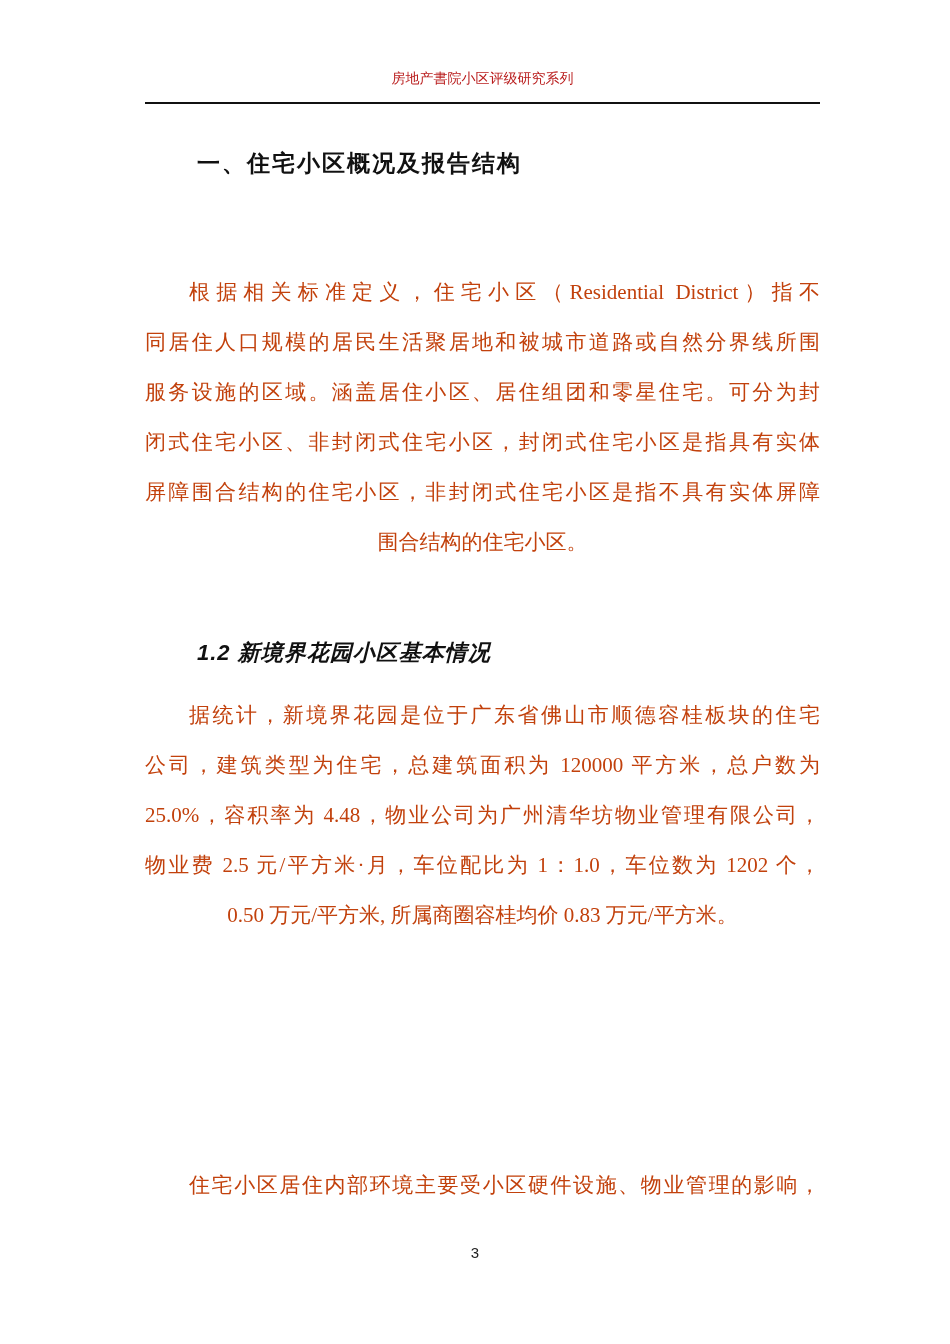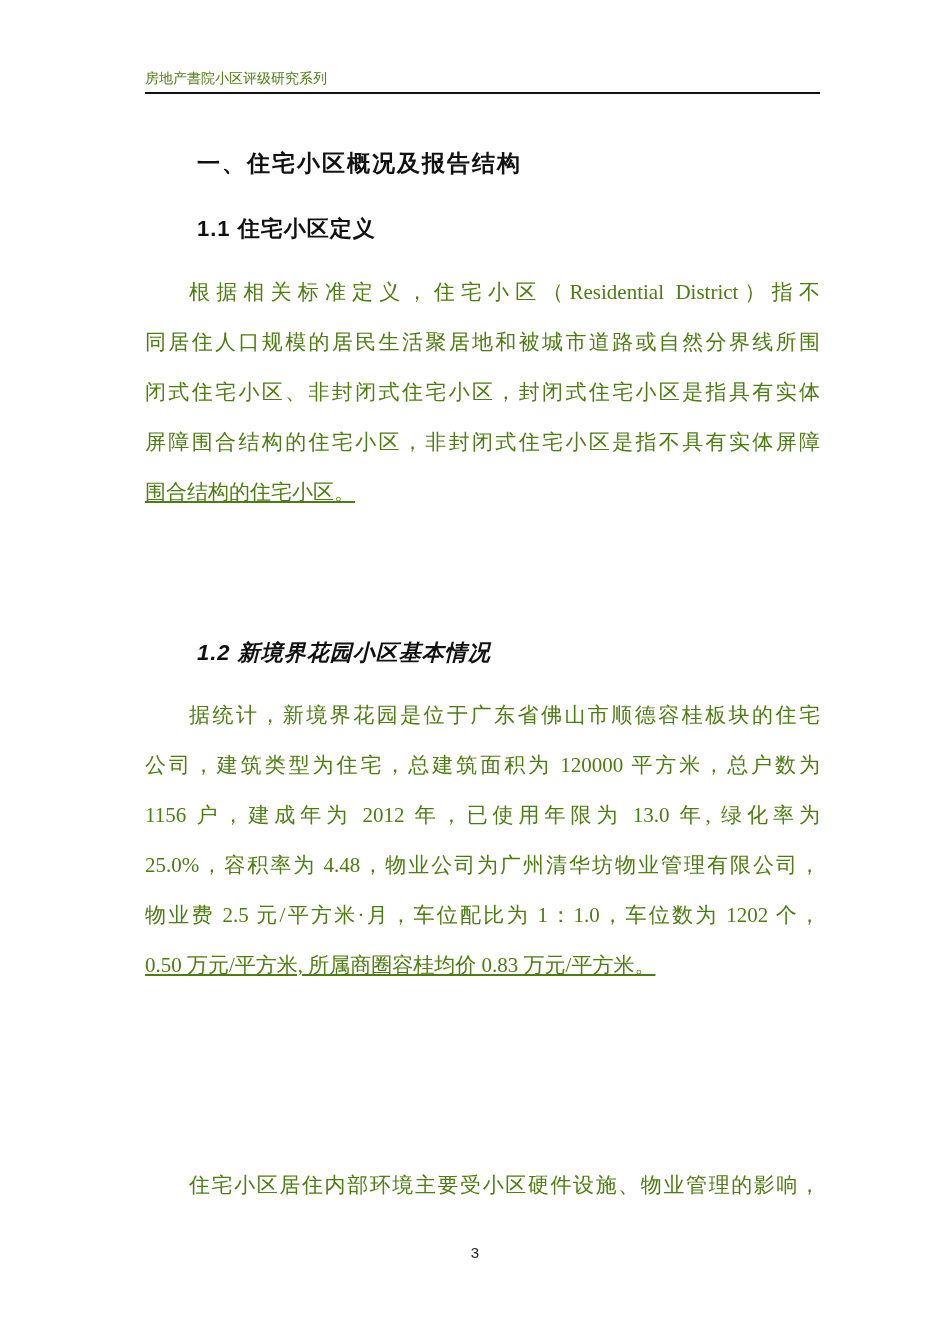--- a/index.html
+++ b/index.html
@@ -19,26 +19,26 @@
     background: #ffffff;
     overflow: hidden;
   }
   
   .doc-header {
     position: absolute;
     left: 145px;
     top: 70px;
     width: 675px;
     display: flex;
-    justify-content: flex-start;
+    justify-content: center;
     align-items: flex-end;
     font-family: "Liberation Sans", "DejaVu Sans", sans-serif;
     font-size: 14px;
-    color: #4d7c0f;
-    padding-bottom: 4px;
+    color: #b91c1c;
+    padding-bottom: 14px;
     border-bottom: 2.5px solid #111;
   }
   
   .doc-title {
     position: absolute;
     left: 197px;
     top: 148px;
     font-family: Liberation Sans, sans-serif;
     font-size: 23px;
     font-weight: 700;
@@ -58,42 +58,41 @@
   }
   .h-11 { top: 214px; }
   .h-12 { top: 638px; font-style: italic; }
   .h-13 { top: 1112px; }
   
   .para {
     position: absolute;
     left: 145px;
     width: 675px;
     font-size: 21px;
-    color: #4d7c0f;
+    color: #c2410c;
   }
   .p-1 { top: 267px; }
   .p-2 { top: 690px; }
   .p-3 { top: 1160px; }
   .line {
     display: block;
     height: 50px;
     line-height: 50px;
     white-space: nowrap;
     overflow: visible;
   }
   .line.just {
     white-space: normal;
     text-align: justify;
     text-align-last: justify;
   }
   .line.indent { padding-left: 44px; }
   .line.last {
     white-space: nowrap;
-    text-align: left;
-    text-decoration: underline;
+    text-align: center;
   }
   
   .page-number {
     position: absolute;
     top: 1244px;
     left: 0;
     width: 950px;
     text-align: center;
     font-family: "Liberation Sans", "DejaVu Sans", sans-serif;
     font-size: 15px;
@@ -105,36 +104,35 @@
 
 <div class="page">
 
   <div class="doc-header">
     <span>房地产書院</span>
     <span>小区评级研究系列</span>
   </div>
 
   <div class="doc-title">一、住宅小区概况及报告结构</div>
 
-  <div class="section-heading h-11">1.1 住宅小区定义</div>
 
   <div class="para p-1">
     <span class="line just indent">根据相关标准定义，住宅小区（Residential District）指不</span>
     <span class="line just">同居住人口规模的居民生活聚居地和被城市道路或自然分界线所围</span>
+    <span class="line just">服务设施的区域。涵盖居住小区、居住组团和零星住宅。可分为封</span>
     <span class="line just">闭式住宅小区、非封闭式住宅小区，封闭式住宅小区是指具有实体</span>
     <span class="line just">屏障围合结构的住宅小区，非封闭式住宅小区是指不具有实体屏障</span>
     <span class="line last">围合结构的住宅小区。</span>
   </div>
 
   <div class="section-heading h-12">1.2 新境界花园小区基本情况</div>
 
   <div class="para p-2">
     <span class="line just indent">据统计，新境界花园是位于广东省佛山市顺德容桂板块的住宅</span>
     <span class="line just">公司，建筑类型为住宅，总建筑面积为 120000 平方米，总户数为</span>
-    <span class="line just">1156 户，建成年为 2012 年，已使用年限为 13.0 年, 绿化率为</span>
     <span class="line just">25.0%，容积率为 4.48，物业公司为广州清华坊物业管理有限公司，</span>
     <span class="line just">物业费 2.5 元/平方米·月，车位配比为 1：1.0，车位数为 1202 个，</span>
     <span class="line last">0.50 万元/平方米, 所属商圈容桂均价 0.83 万元/平方米。</span>
   </div>
 
 
   <div class="para p-3">
     <span class="line just indent">住宅小区居住内部环境主要受小区硬件设施、物业管理的影响，</span>
   </div>
 

